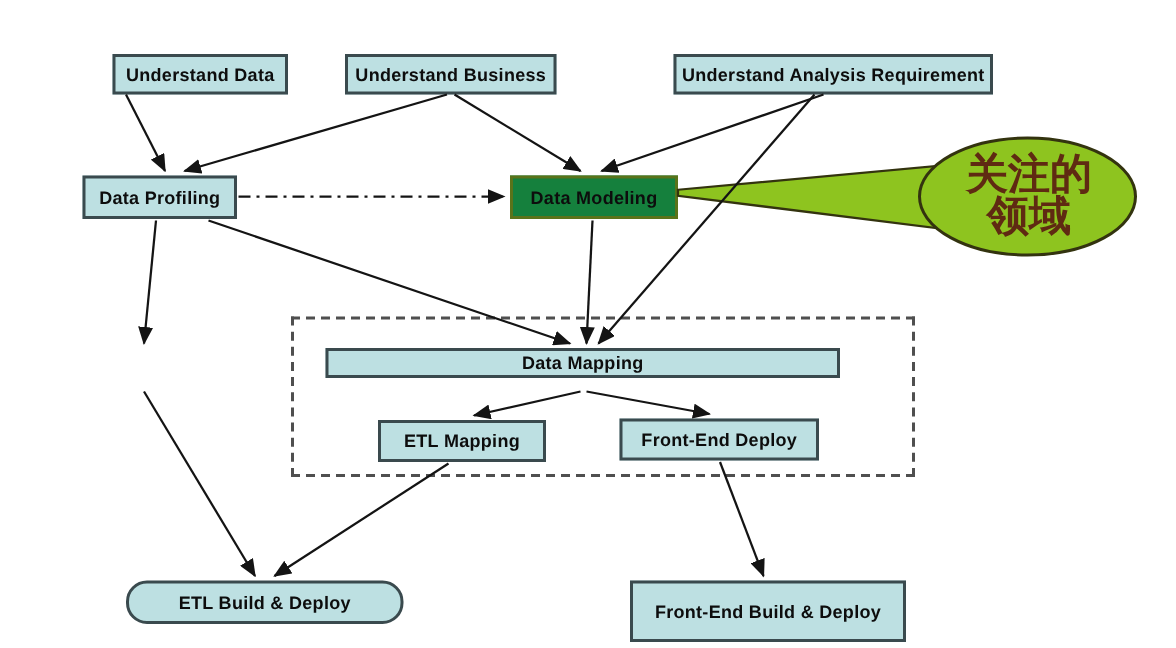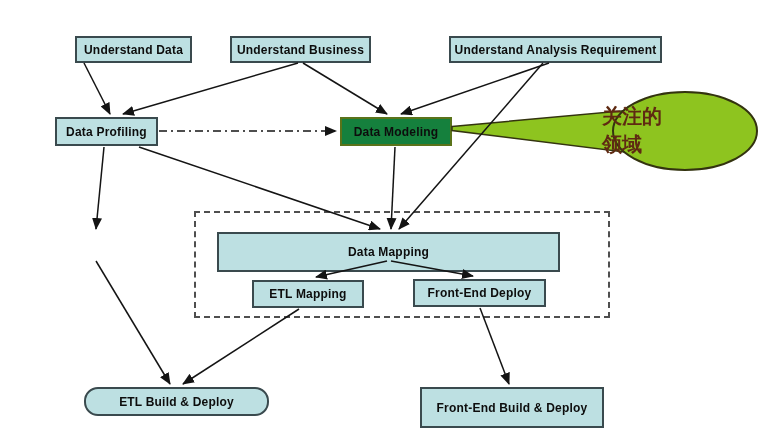--- a/index.html
+++ b/index.html
@@ -39,44 +39,44 @@
   .node.highlight {
     background: #15803d;
     border-color: #5a731a;
   }
   .n-understand-data        { left: 27px;  top: 36px;  width: 117px; height: 27px; margin-left: 48px; }
   .n-understand-business    { left: 230px; top: 36px;  width: 141px; height: 27px; }
   .n-understand-analysis    { left: 449px; top: 36px;  width: 213px; height: 27px; }
   .n-data-profiling         { left: 55px;  top: 117px; width: 103px; height: 29px; }
   .n-data-modeling          { left: 340px; top: 117px; width: 112px; height: 29px; }
   .n-data-cleansing         { left: 27px;  top: 232px; width: 132px; height: 28px; }
-  .n-data-mapping           { left: 217px; top: 232px; width: 343px; height: 40px; }
+  .n-data-mapping           { left: 217px; top: 232px; width: 343px; height: 20px; }
   .n-etl-mapping            { left: 252px; top: 280px; width: 112px; height: 28px; }
   .n-front-end-mapping      { left: 413px; top: 279px; width: 133px; height: 28px; }
   .n-etl-build-deploy       { left: 84px;  top: 387px; width: 185px; height: 29px; border-radius: 14px; }
   .n-front-end-build-deploy { left: 420px; top: 387px; width: 184px; height: 41px; }
 
   svg.edges {
     position: absolute;
     left: 0; top: 0;
     width: 784px; height: 432px;
     z-index: 3;
     pointer-events: none;
   }
   svg.edges line { stroke: #141414; stroke-width: 1.5; }
   svg.edges line.dashdot { stroke-dasharray: 8 4 2 4; }
 
   .callout-label {
     position: absolute;
-    left: 602px; top: 102px;
+    left: 628px; top: 102px;
     width: 116px;
-    text-align: left;
+    text-align: center;
     z-index: 4;
     color: #5f2a12;
-    font-size: 20px;
+    font-size: 28px;
     line-height: 28px;
     font-weight: 700;
     font-family: "DejaVu Sans", sans-serif;
   }
 </style>
 </head>
 <body>
 
 <div class="canvas">
 

